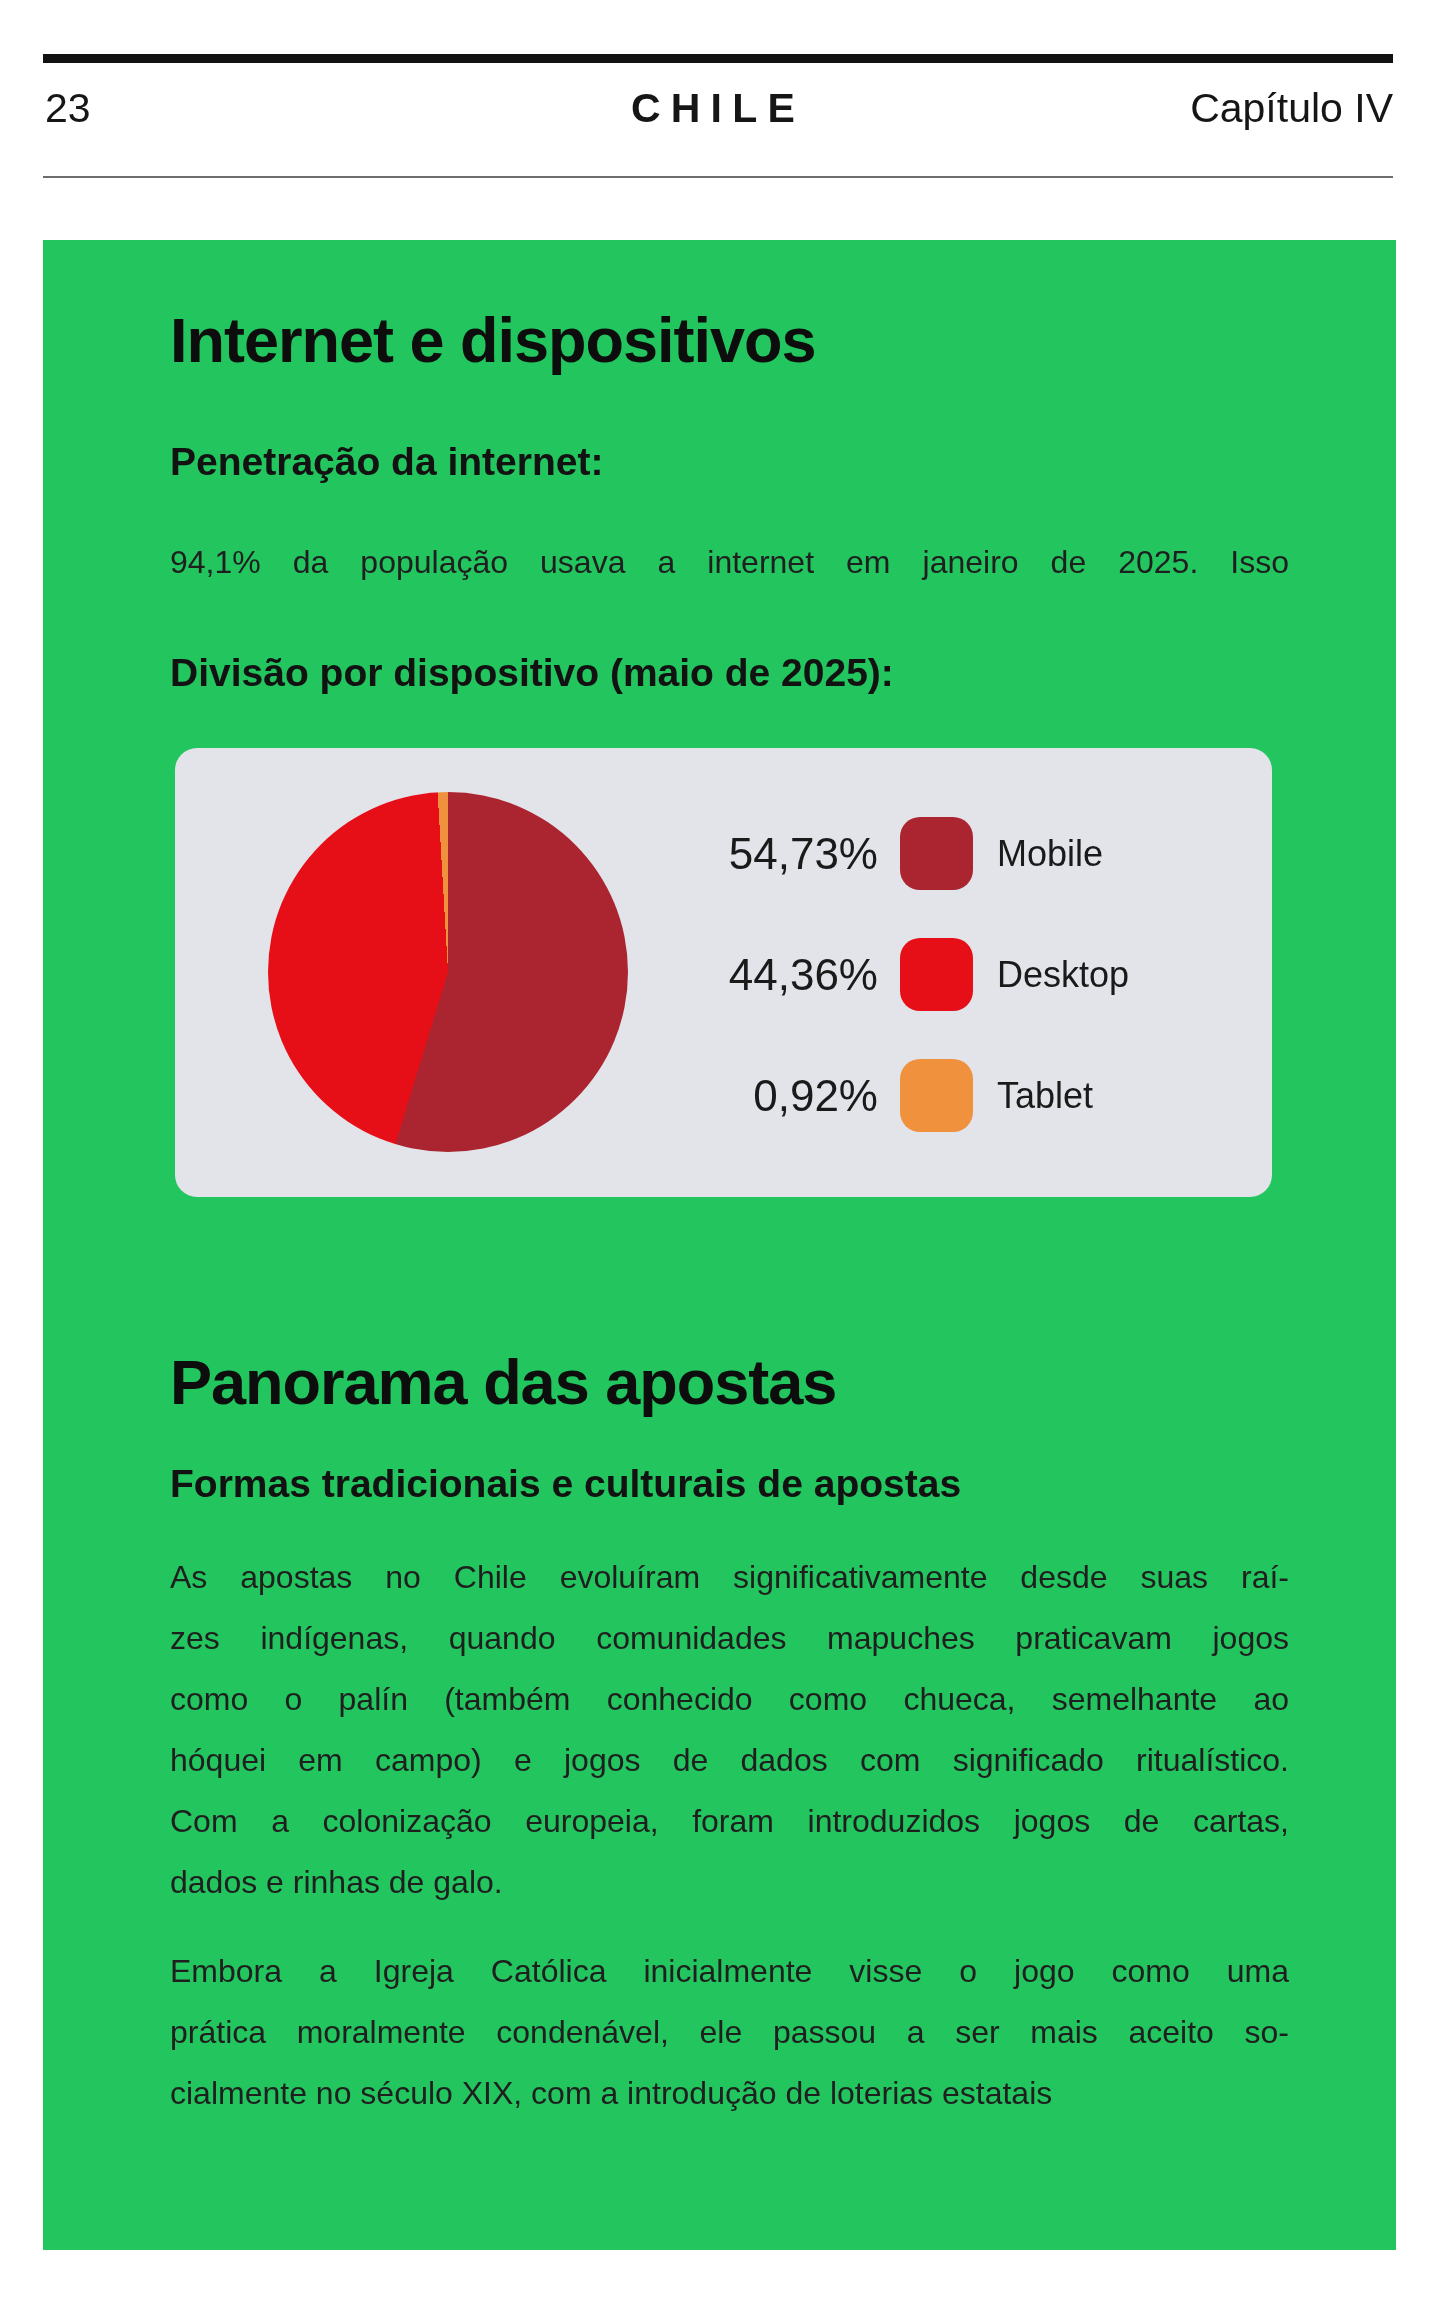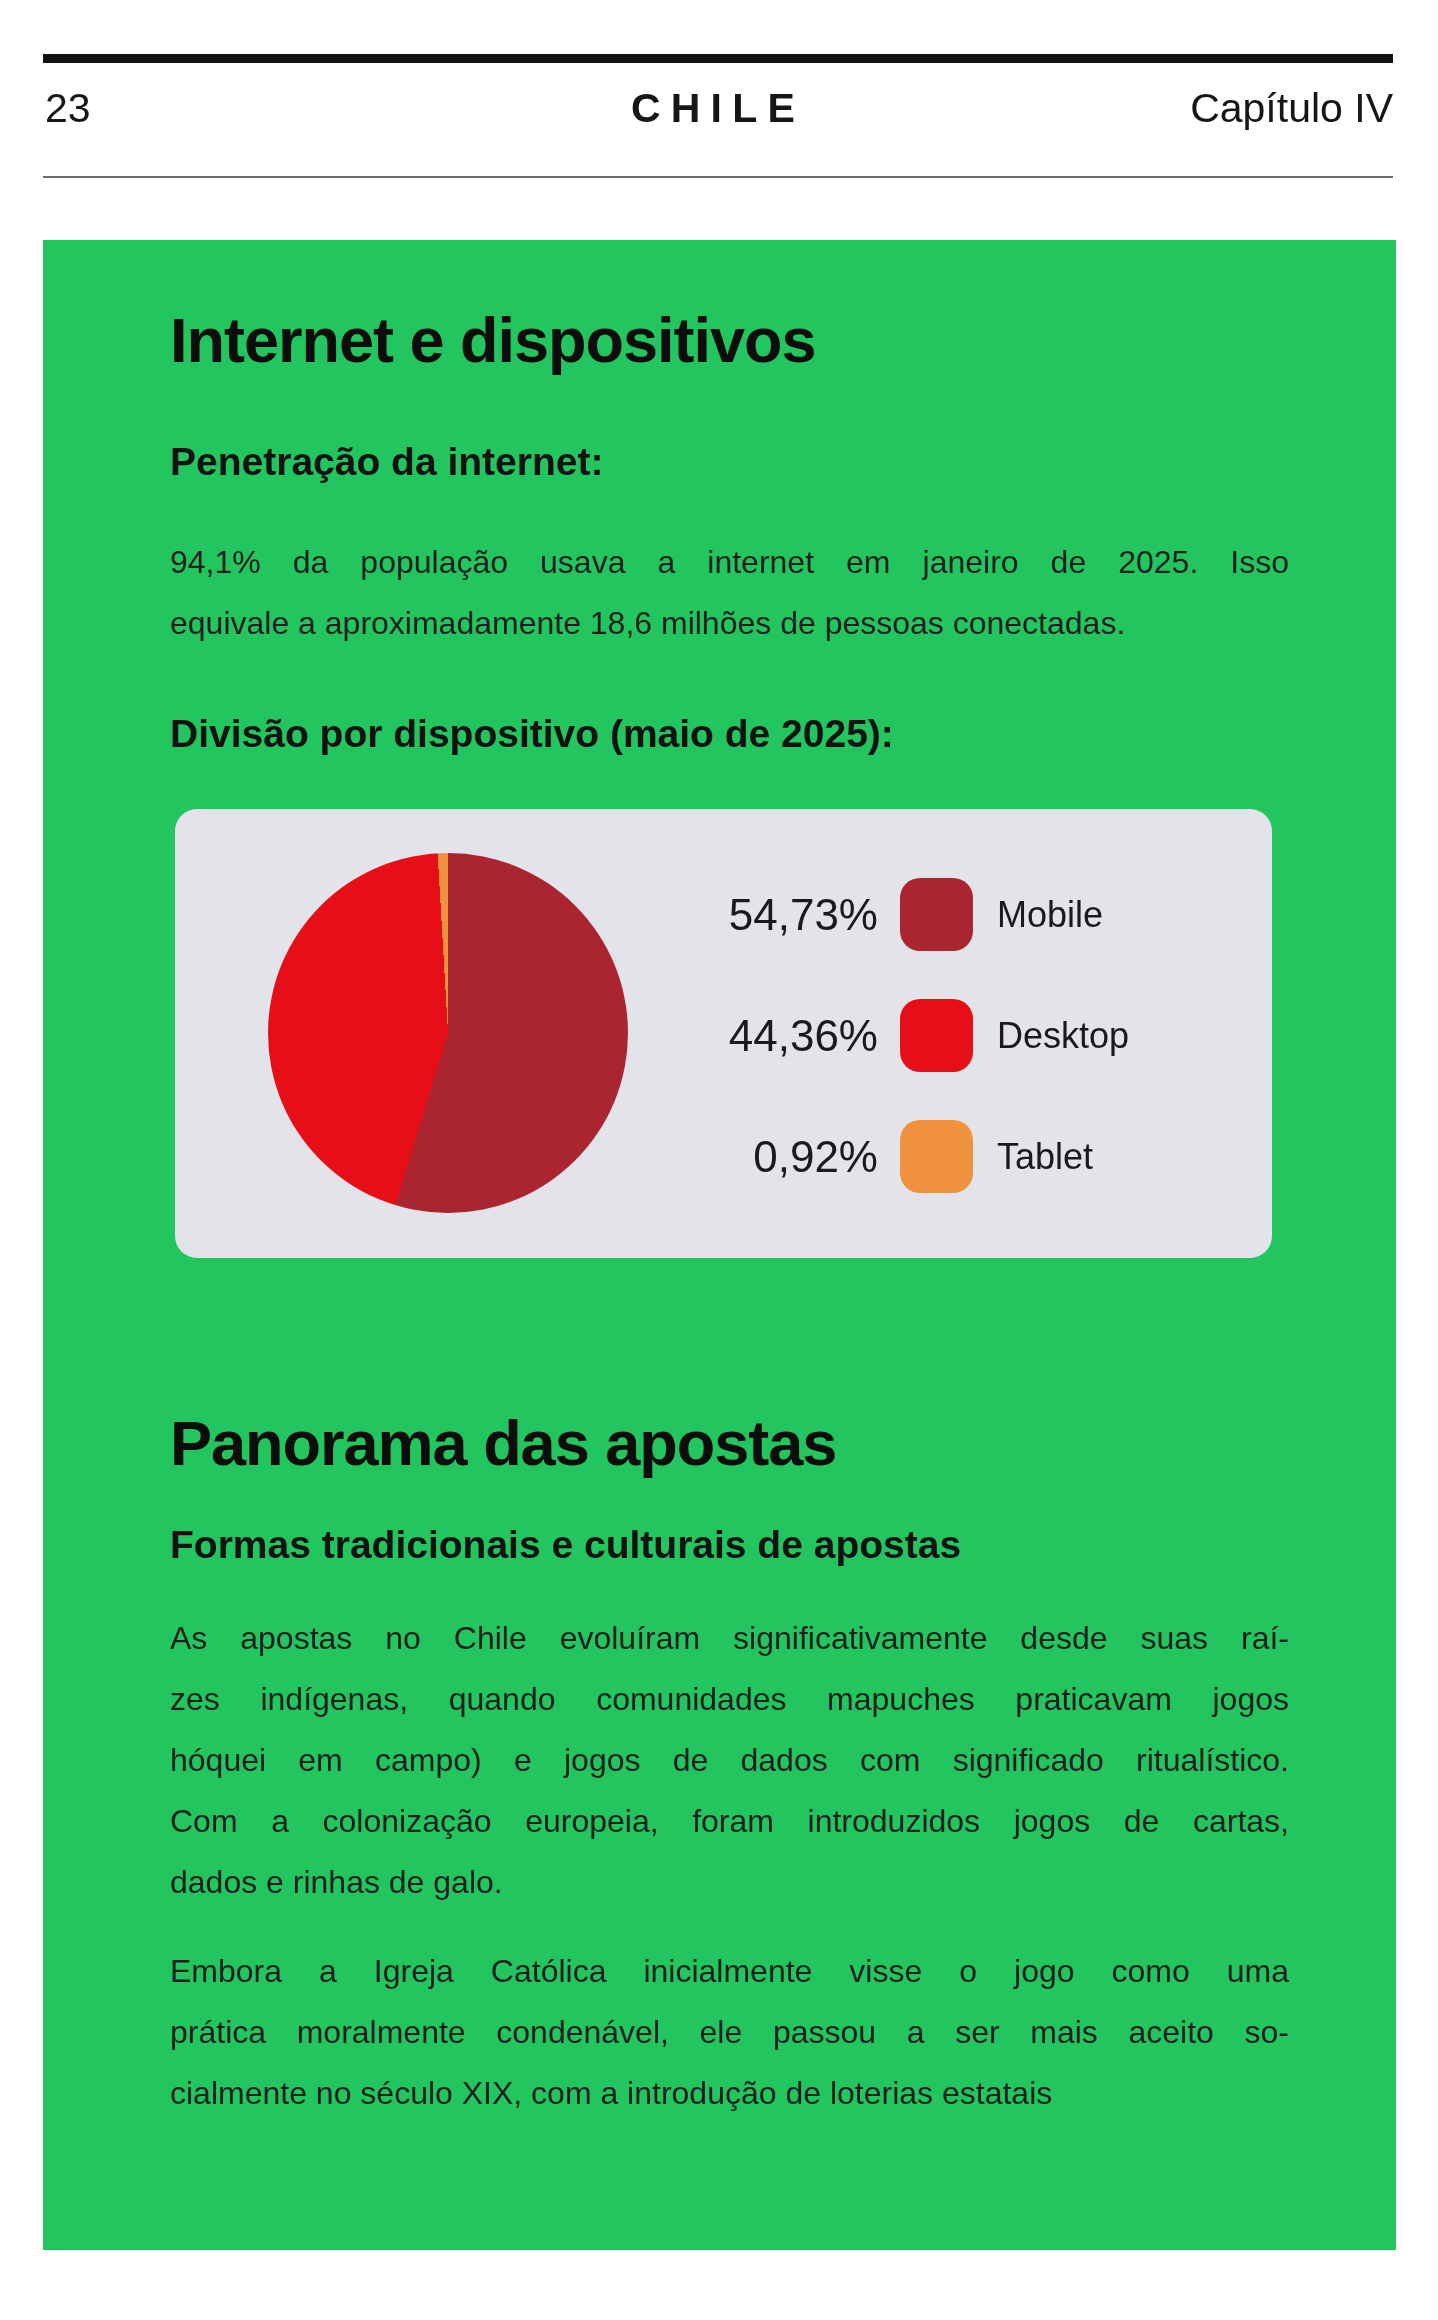--- a/index.html
+++ b/index.html
@@ -50,21 +50,20 @@
 <div class="header-rule" style="background: rgb(110, 110, 110);"></div>
 
 <div class="content-panel" style="background: #22c55e;">
 
   <h1 class="h1">Internet e dispositivos</h1>
 
   <div class="subhead sub-internet-1">Penetração da internet:</div>
 
   <div class="para para-1">
     <div class="jline">94,1% da população usava a internet em janeiro de 2025. Isso</div>
-    <div class="jline last">equivale a aproximadamente 18,6 milhões de pessoas conectadas.</div>
   </div>
 
   <div class="subhead sub-internet-2">Divisão por dispositivo (maio de 2025):</div>
 
   <div class="chart-card" style="background: rgb(226, 228, 233);">
     <div class="pie" id="pie" style="background: conic-gradient(rgb(171, 37, 49) 0deg, rgb(171, 37, 49) 197.008deg, rgb(230, 14, 23) 197.008deg, rgb(230, 14, 23) 356.688deg, rgb(240, 146, 61) 356.688deg, rgb(240, 146, 61) 360deg);"></div>
     <div class="legend" id="legend">
         <div class="legend-row">
           <span class="legend-value">54,73%</span>
           <span class="legend-swatch" style="background: rgb(171, 37, 49);"></span>
@@ -83,20 +82,21 @@
       </div>
   </div>
 
   <h1 class="h1 h2">Panorama das apostas</h1>
 
   <div class="subhead sub-apostas-1">Formas tradicionais e culturais de apostas</div>
 
   <div class="para para-2">
     <div class="jline">As apostas no Chile evoluíram significativamente desde suas raí-</div>
     <div class="jline">zes indígenas, quando comunidades mapuches praticavam jogos</div>
+    <div class="jline">como o palín (também conhecido como chueca, semelhante ao</div>
     <div class="jline">hóquei em campo) e jogos de dados com significado ritualístico.</div>
     <div class="jline">Com a colonização europeia, foram introduzidos jogos de cartas,</div>
     <div class="jline last">dados e rinhas de galo.</div>
   </div>
 
   <div class="para para-3">
     <div class="jline">Embora a Igreja Católica inicialmente visse o jogo como uma</div>
     <div class="jline">prática moralmente condenável, ele passou a ser mais aceito so-</div>
     <div class="jline last">cialmente no século XIX, com a introdução de loterias estatais</div>
   </div>

